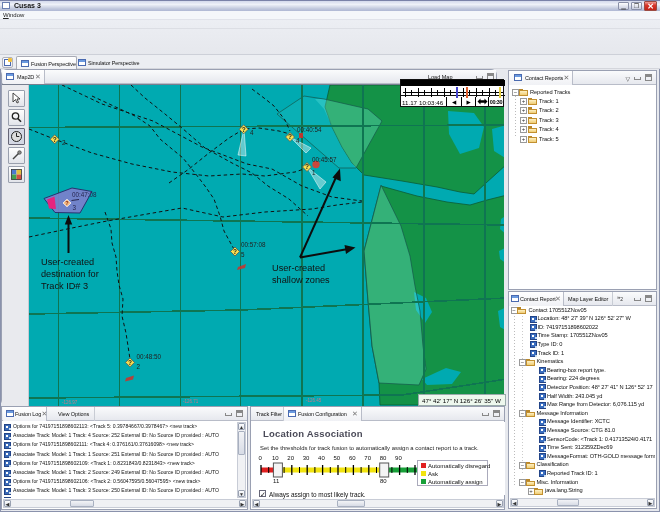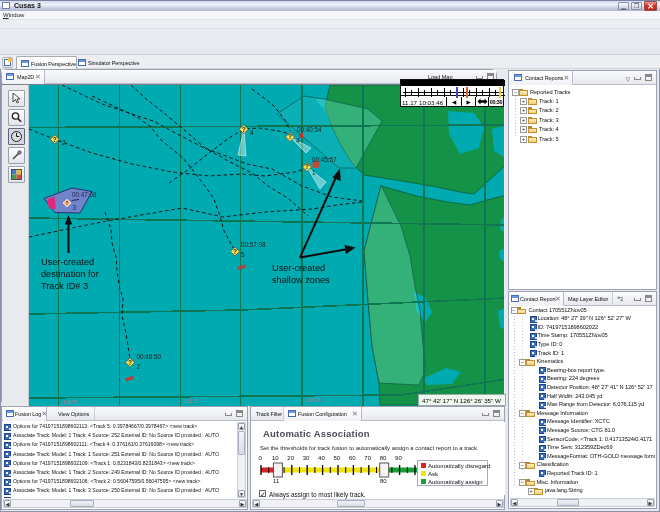--- a/index.html
+++ b/index.html
@@ -363,21 +363,21 @@
         <span class="vticon" style="left:4px;"></span>
         <span class="vtext" style="left:14px;">Fusion Configuration</span>
         <span class="vx" style="left:68px;">✕</span>
       </div>
     <div class="minmax" style="right:0px;">
         <div class="mm1"></div>
         <div class="mm2"></div>
       </div>
   </div>
   <div id="configbody" style="position:absolute; left:1px; top:15px; width:253px; height:73px; background:#fff;">
-<div style="position:absolute;left:11px;top:6px;font-size:9.5px;font-weight:bold;color:#4a4a58;letter-spacing:0.2px;">Automatic Association</div>
+<div style="position:absolute;left:11px;top:6px;font-size:9.5px;font-weight:bold;color:#4a4a58;letter-spacing:0.2px;">Location Association</div>
 <div style="position:absolute;left:8px;top:22px;font-size:6.2px;color:#222;white-space:nowrap;transform:scaleX(0.95);transform-origin:0 0;">Set the thresholds for track fusion to automatically assign a contact report to a track.</div>
 <div style="position:absolute;left:7px;top:33px;width:170px;height:30px;">
   <span style="position:absolute;left:-0.5px;top:0;font-size:6px;color:#111;">0</span>
         <span style="position:absolute;left:12.9px;top:0;font-size:6px;color:#111;">10</span>
         <span style="position:absolute;left:28.3px;top:0;font-size:6px;color:#111;">20</span>
         <span style="position:absolute;left:43.7px;top:0;font-size:6px;color:#111;">30</span>
         <span style="position:absolute;left:59.1px;top:0;font-size:6px;color:#111;">40</span>
         <span style="position:absolute;left:74.5px;top:0;font-size:6px;color:#111;">50</span>
         <span style="position:absolute;left:89.9px;top:0;font-size:6px;color:#111;">60</span>
         <span style="position:absolute;left:105.3px;top:0;font-size:6px;color:#111;">70</span>

